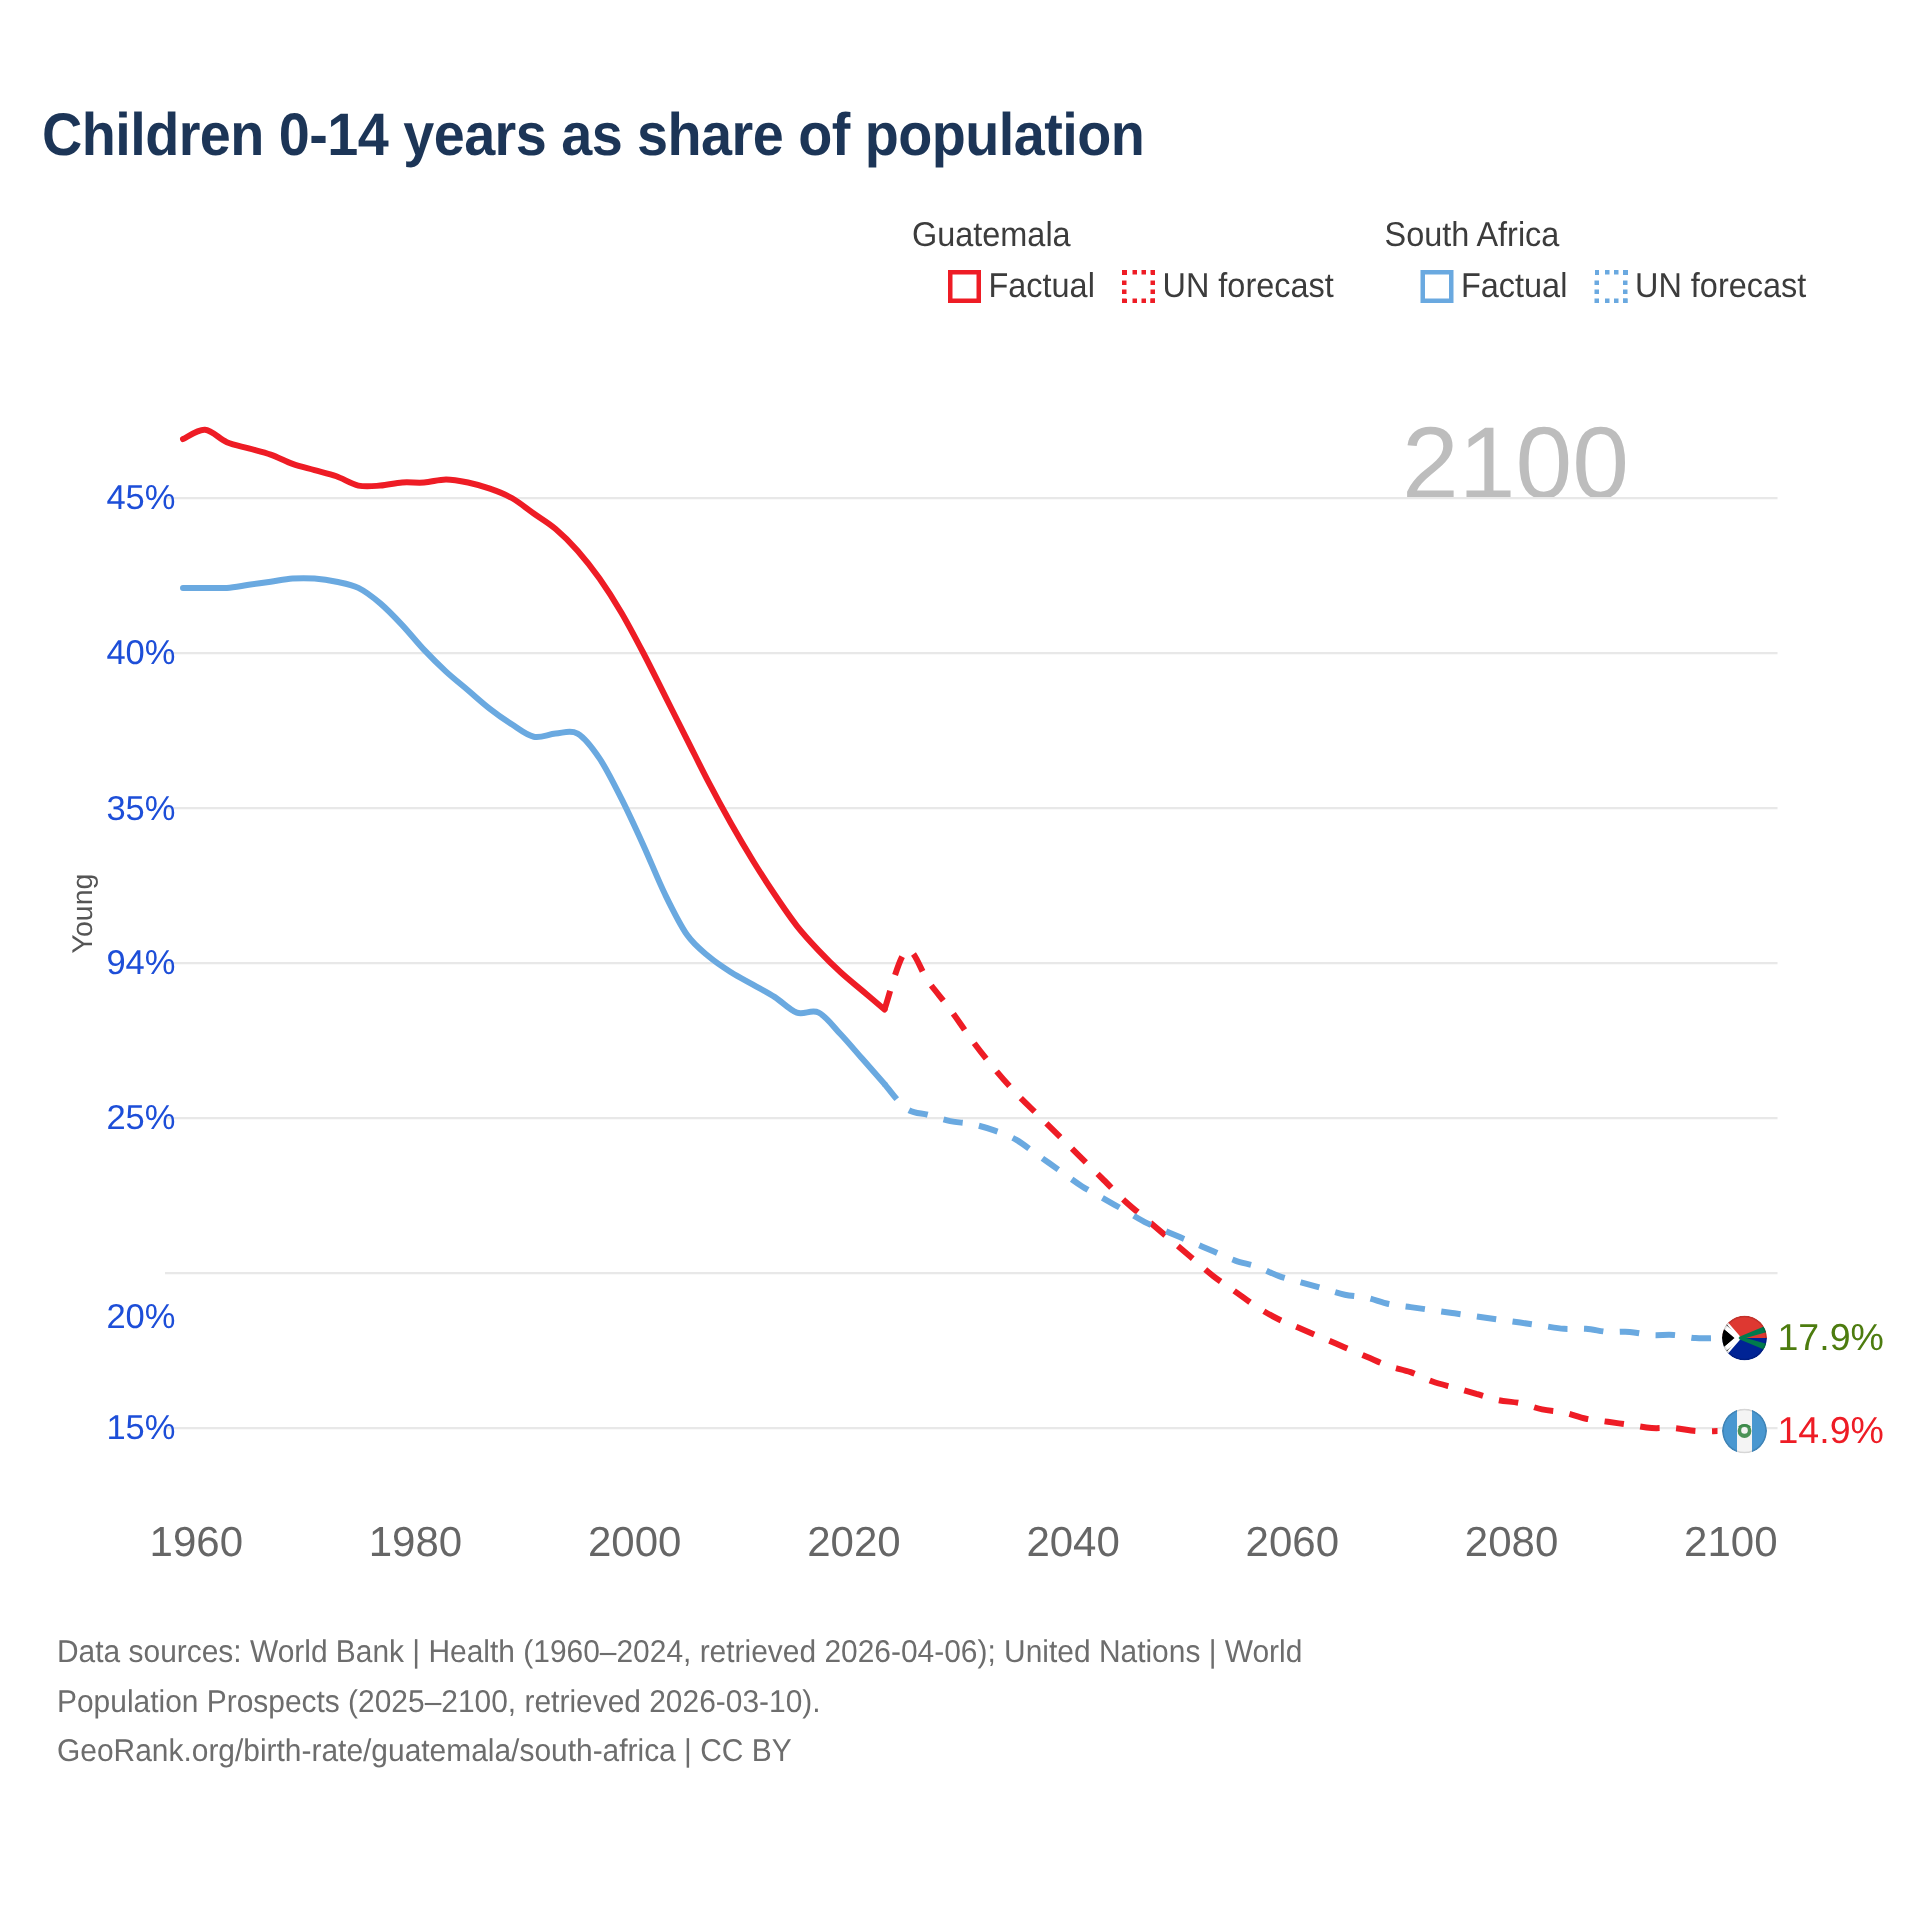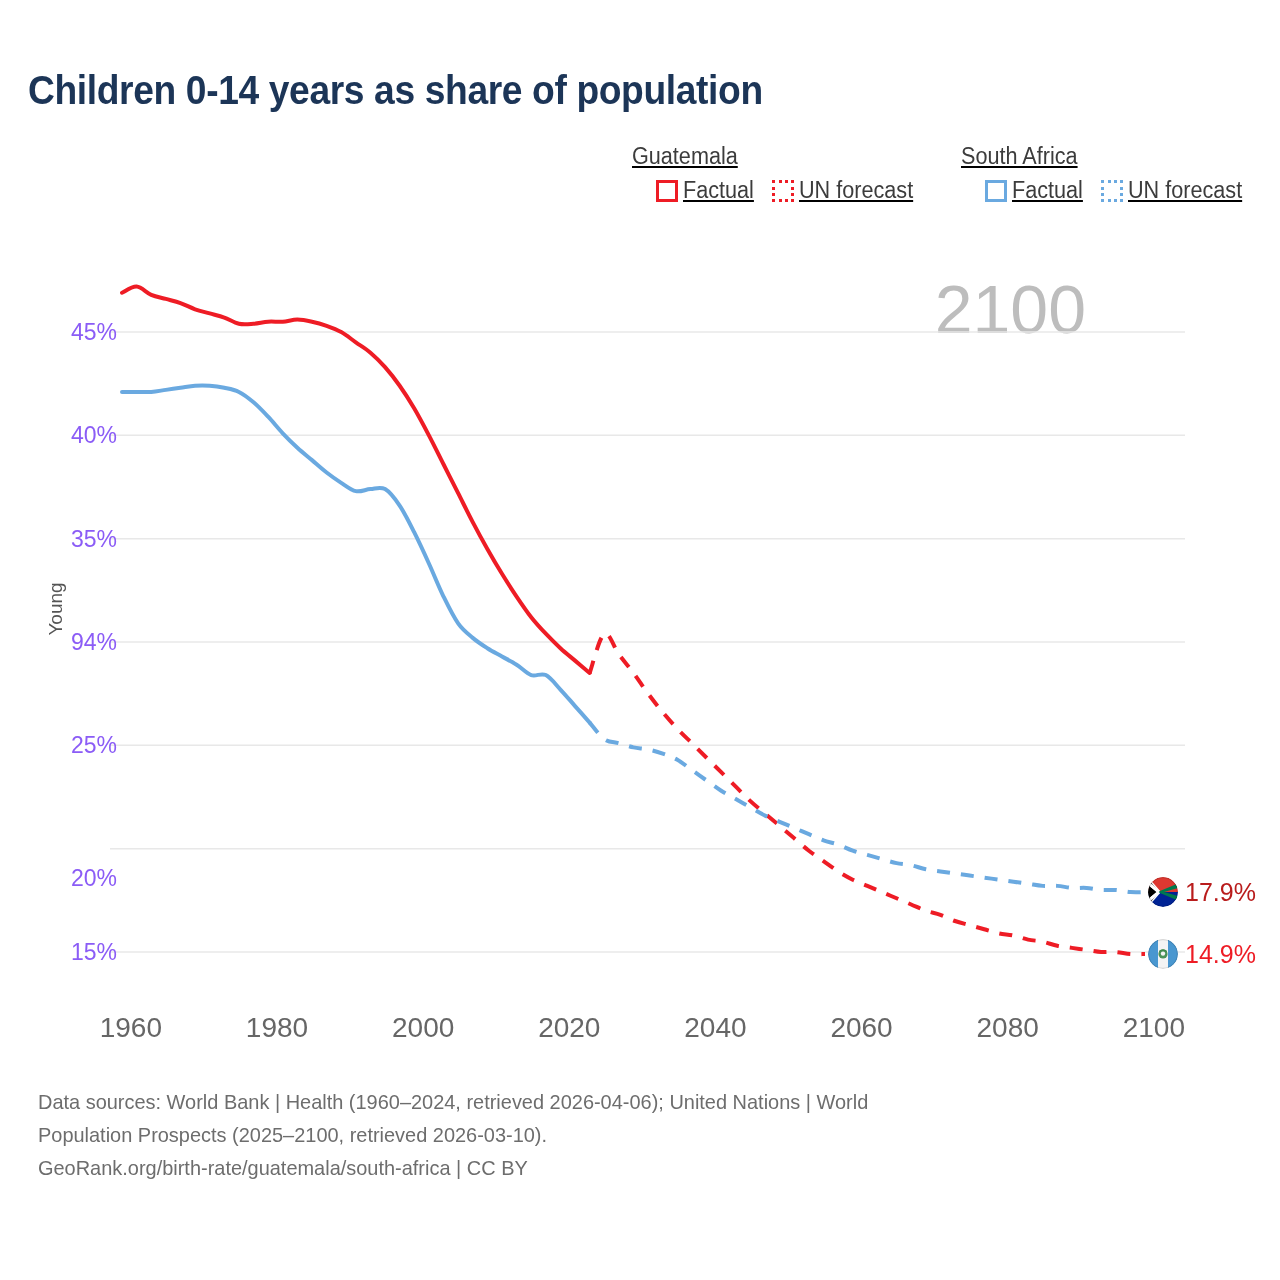--- a/index.html
+++ b/index.html
@@ -19,21 +19,21 @@
     font-size:40px;
     font-weight:bold;
     color:#1c3557;
     letter-spacing:-0.4px;
     white-space:nowrap;
     transform:scaleX(0.93);
     transform-origin:left center;
   }
 
   
-  .legend { position:absolute; left:632px; top:143px; display:flex; gap:40px;text-decoration:underline; }
+  .legend { position:absolute; left:608px; top:143px; display:flex; gap:26px; }
   .legend-group { display:flex; flex-direction:column; }
   .legend-country {
     font-size:23px; color:#3c3c3c; margin-bottom:7px;
     transform:scaleX(0.94); transform-origin:left center; white-space:nowrap;
   }
   .legend-items { display:flex; align-items:center; gap:14px;padding-left:24px; }
   .legend-item { display:flex; align-items:center; gap:5px; }
   .swatch { width:22px; height:22px; box-sizing:border-box; background:transparent; }
   .sw-solid-red   { border:3px solid #ee1c25; }
   .sw-dot-red     { border:3px dotted #ee1c25; }
@@ -58,36 +58,36 @@
     left:-4px; top:598px;
     width:120px;
     text-align:center;
     font-size:19px; color:#555;
     transform:rotate(-90deg);
     transform-origin:center center;
   }
   .ytick {
     position:absolute; right:1163px;
     width:80px; text-align:right;
-    font-size:23px; color:#8b5cf6;
+    font-size:23px; color:#1d4ed8;
     transform:translateY(-50%);
   }
   .xtick {
     position:absolute; top:1012px;
     width:80px; text-align:right;
     font-size:28px; color:#666;
     transform:translateX(-50%);
   }
 
   
   .endpoint { position:absolute; display:flex; align-items:center; gap:7px; transform:translateY(-50%); }
   .flag { width:30px; height:30px; border-radius:50%; overflow:hidden; position:relative; flex:0 0 auto; }
   .endval { font-size:25px; white-space:nowrap; }
   .endval.red { color:#ee1c25; }
-  .endval.blue { color:#b91c1c; }
+  .endval.blue { color:#4d7c0f; }
 
   
   .footer {
     position:absolute; left:38px; top:1085px; width:1180px;
     font-size:21px; color:#6d6d6d; line-height:33px;
   }
   .footer div { transform:scaleX(0.95); transform-origin:left center; white-space:nowrap; }
 </style>
 </head>
 <body>

